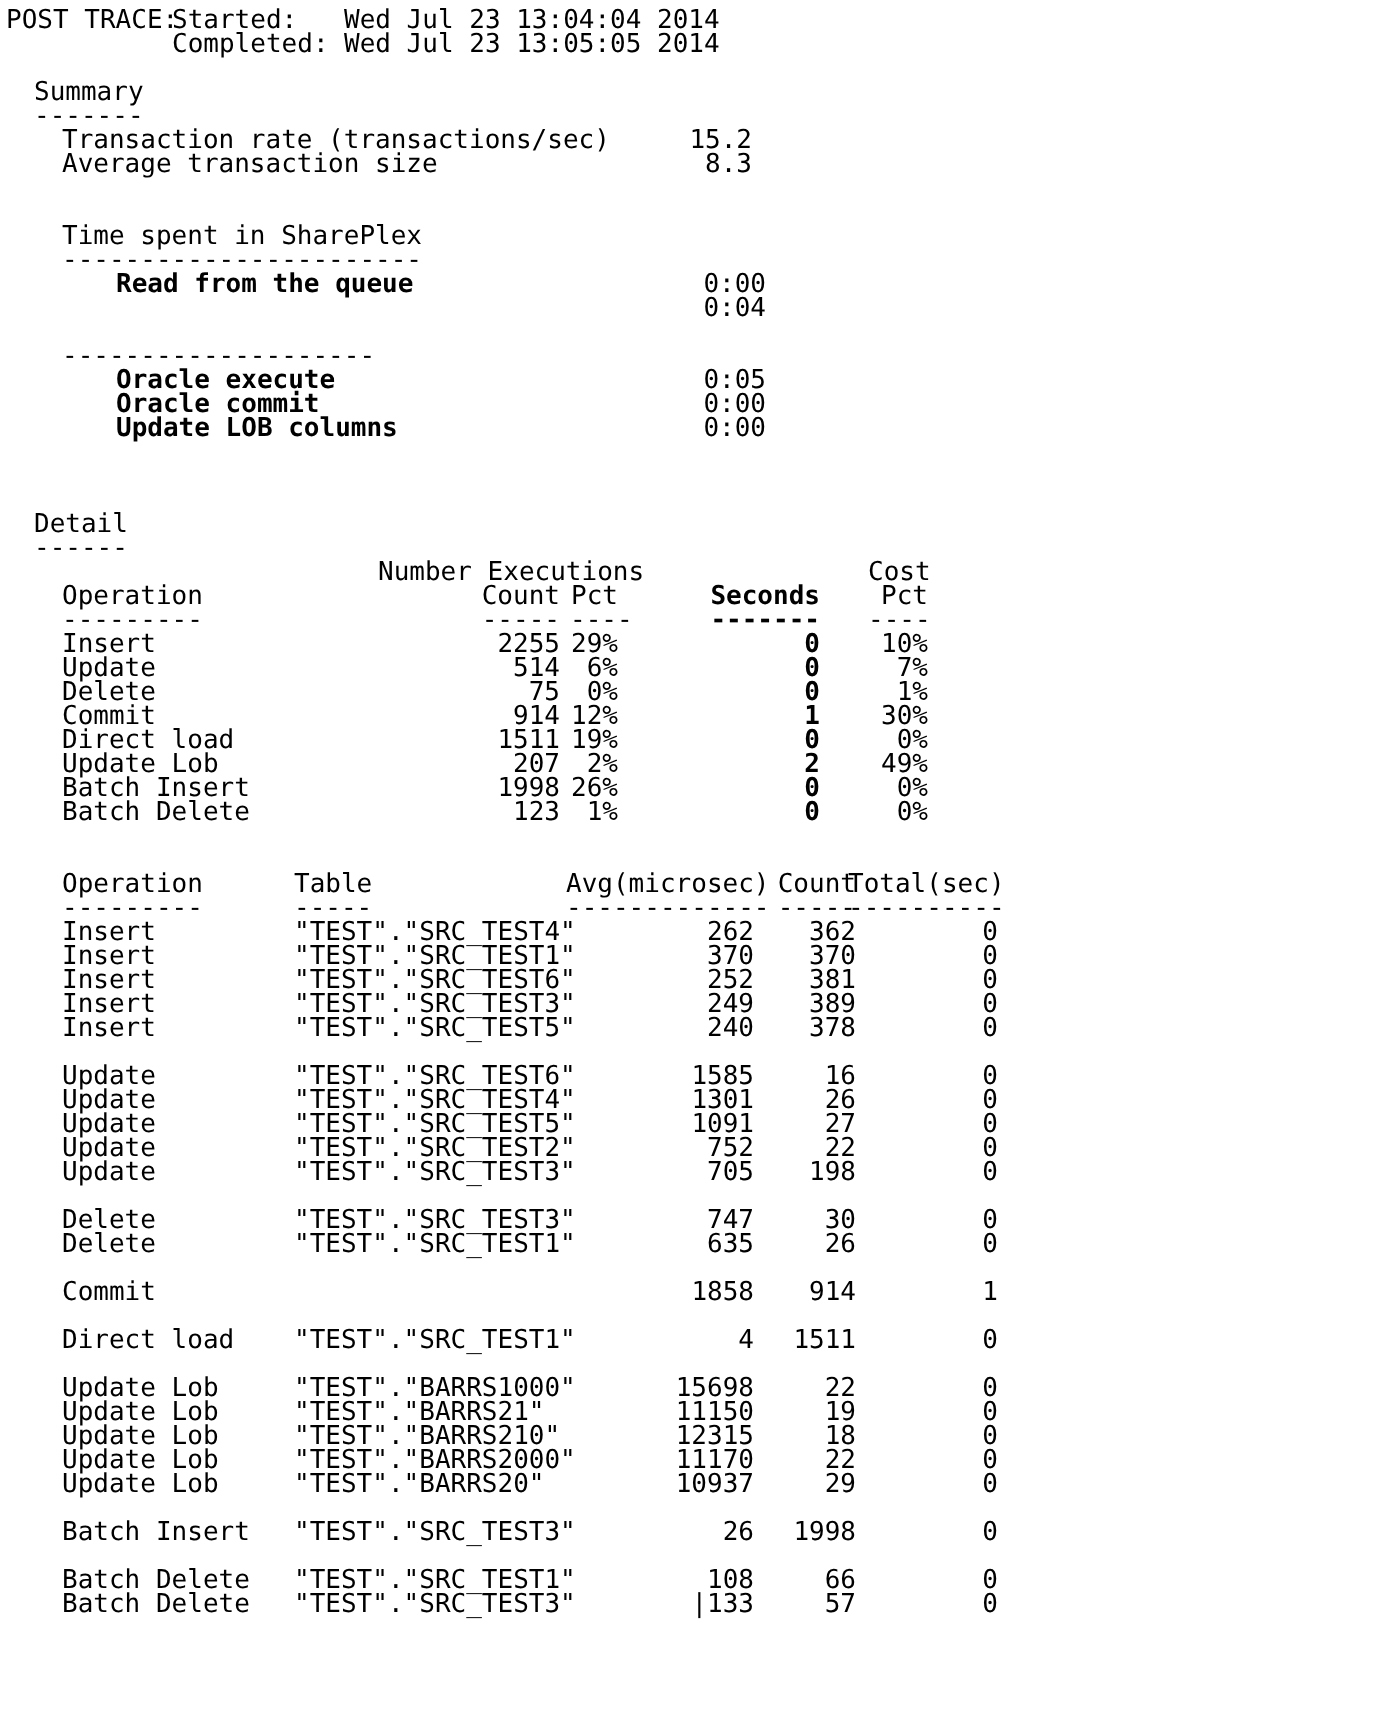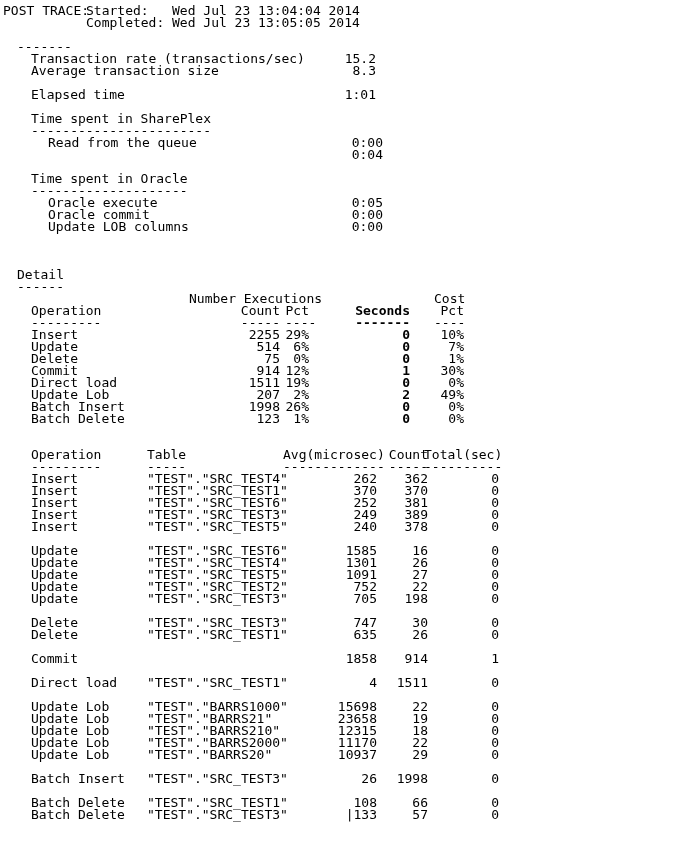--- a/index.html
+++ b/index.html
@@ -14,21 +14,21 @@
     font-size: 13px;
     line-height: 12px;
     overflow: hidden;
     cursor: text;
   }
   .line { position: relative; height: 12px; white-space: pre; }
   .line > span { position: absolute; top: 0; white-space: pre; }
   .x0   { left: 0; }
   .x14  { left: 14px; }
   .x28  { left: 28px; }
-  .x55  { left: 45px; }
+  .x55  { left: 55px; font-weight: bold; }
   .x83  { left: 83px; }
   .x144 { left: 144px; }
   .x159 { left: 169px; }
   .x186 { left: 186px; }
   .sumv { left: 280px; width: 93px;  text-align: right; }
   .subv { left: 280px; width: 100px; text-align: right; }
   .t1c  { left: 180px; width: 97px;  text-align: right; }
   .t1p  { left: 282px; width: 24px;  text-align: right; }
   .t1s  { left: 330px; width: 77px;  text-align: right; font-weight: bold; }
   .t1cp { left: 431px; width: 30px;  text-align: right; }
@@ -46,48 +46,44 @@
     <span class="x83">Started:</span>
     <span class="x159">Wed Jul 23 13:04:04 2014</span>
   </div>
   <div class="line">
     <span class="x83">Completed:</span>
     <span class="x159">Wed Jul 23 13:05:05 2014</span>
   </div>
   <div class="line"></div>
 
   <div class="line">
+    <span class="x14">Summary</span>
+  </div>
+  <div class="line">
     <span class="x14">-------</span>
   </div>
   <div>
       <div class="line"><span class="x28">Transaction rate (transactions/sec)</span><span class="sumv">15.2</span></div>
       <div class="line"><span class="x28">Average transaction size</span><span class="sumv">8.3</span></div>
     </div>
   <div class="line"></div>
-  <div class="line">
-    <span class="x28">Elapsed time</span>
-    <span class="sumv">1:01</span>
-  </div>
 
   <div class="line"></div>
   <div class="line">
     <span class="x28">Time spent in SharePlex</span>
   </div>
   <div class="line">
     <span class="x28">-----------------------</span>
   </div>
   <div>
       <div class="line"><span class="x55">Read from the queue</span><span class="subv">0:00</span></div>
       <div class="line"><span class="subv">0:04</span></div>
     </div>
 
   <div class="line"></div>
-  <div class="line">
-    <span class="x28">Time spent in Oracle</span>
-  </div>
   <div class="line">
     <span class="x28">--------------------</span>
   </div>
   <div>
       <div class="line"><span class="x55">Oracle execute</span><span class="subv">0:05</span></div>
       <div class="line"><span class="x55">Oracle commit</span><span class="subv">0:00</span></div>
       <div class="line"><span class="x55">Update LOB columns</span><span class="subv">0:00</span></div>
     </div>
 
   <div class="line"></div>
@@ -177,21 +173,21 @@
     </div>
   <div class="line"></div>
 
   <div>
       <div class="line"><span class="x28">Direct load</span><span class="x144">"TEST"."SRC_TEST1"</span><span class="t2a"><span></span><span>4</span></span><span class="t2c">1511</span><span class="t2t">0</span></div>
     </div>
   <div class="line"></div>
 
   <div>
       <div class="line"><span class="x28">Update Lob</span><span class="x144">"TEST"."BARRS1000"</span><span class="t2a"><span></span><span>15698</span></span><span class="t2c">22</span><span class="t2t">0</span></div>
-      <div class="line"><span class="x28">Update Lob</span><span class="x144">"TEST"."BARRS21"</span><span class="t2a"><span></span><span>23658</span></span><span class="t2c">19</span><span class="t2t">0</span></div>
+      <div class="line"><span class="x28">Update Lob</span><span class="x144">"TEST"."BARRS21"</span><span class="t2a"><span></span><span>11150</span></span><span class="t2c">19</span><span class="t2t">0</span></div>
       <div class="line"><span class="x28">Update Lob</span><span class="x144">"TEST"."BARRS210"</span><span class="t2a"><span></span><span>12315</span></span><span class="t2c">18</span><span class="t2t">0</span></div>
       <div class="line"><span class="x28">Update Lob</span><span class="x144">"TEST"."BARRS2000"</span><span class="t2a"><span></span><span>11170</span></span><span class="t2c">22</span><span class="t2t">0</span></div>
       <div class="line"><span class="x28">Update Lob</span><span class="x144">"TEST"."BARRS20"</span><span class="t2a"><span></span><span>10937</span></span><span class="t2c">29</span><span class="t2t">0</span></div>
     </div>
   <div class="line"></div>
 
   <div>
       <div class="line"><span class="x28">Batch Insert</span><span class="x144">"TEST"."SRC_TEST3"</span><span class="t2a"><span></span><span>26</span></span><span class="t2c">1998</span><span class="t2t">0</span></div>
     </div>
   <div class="line"></div>

